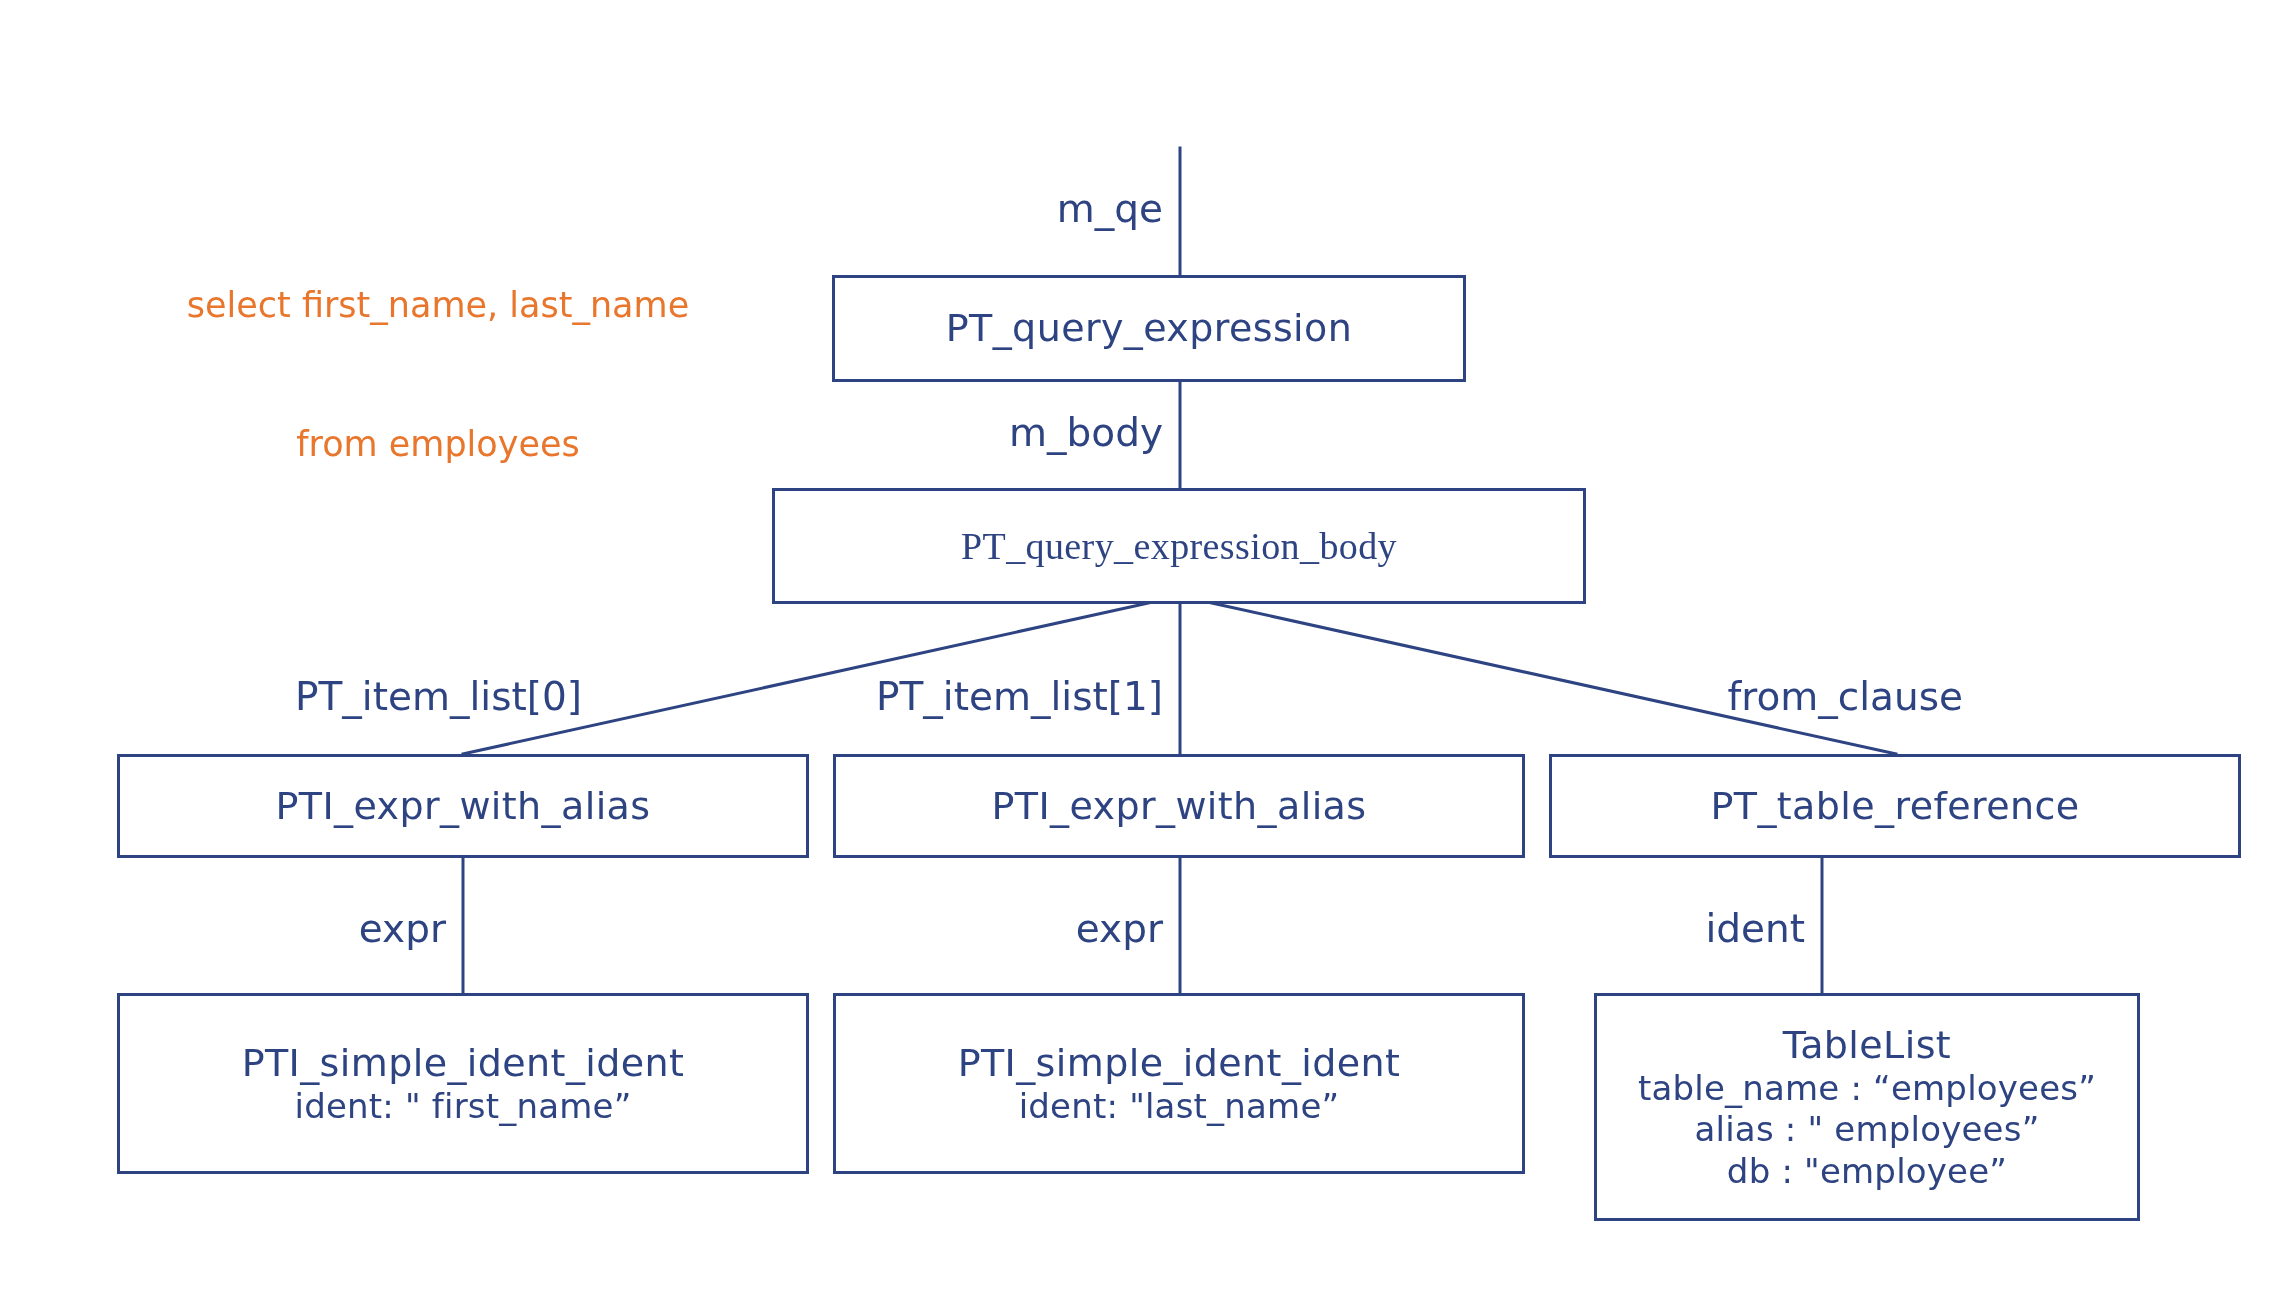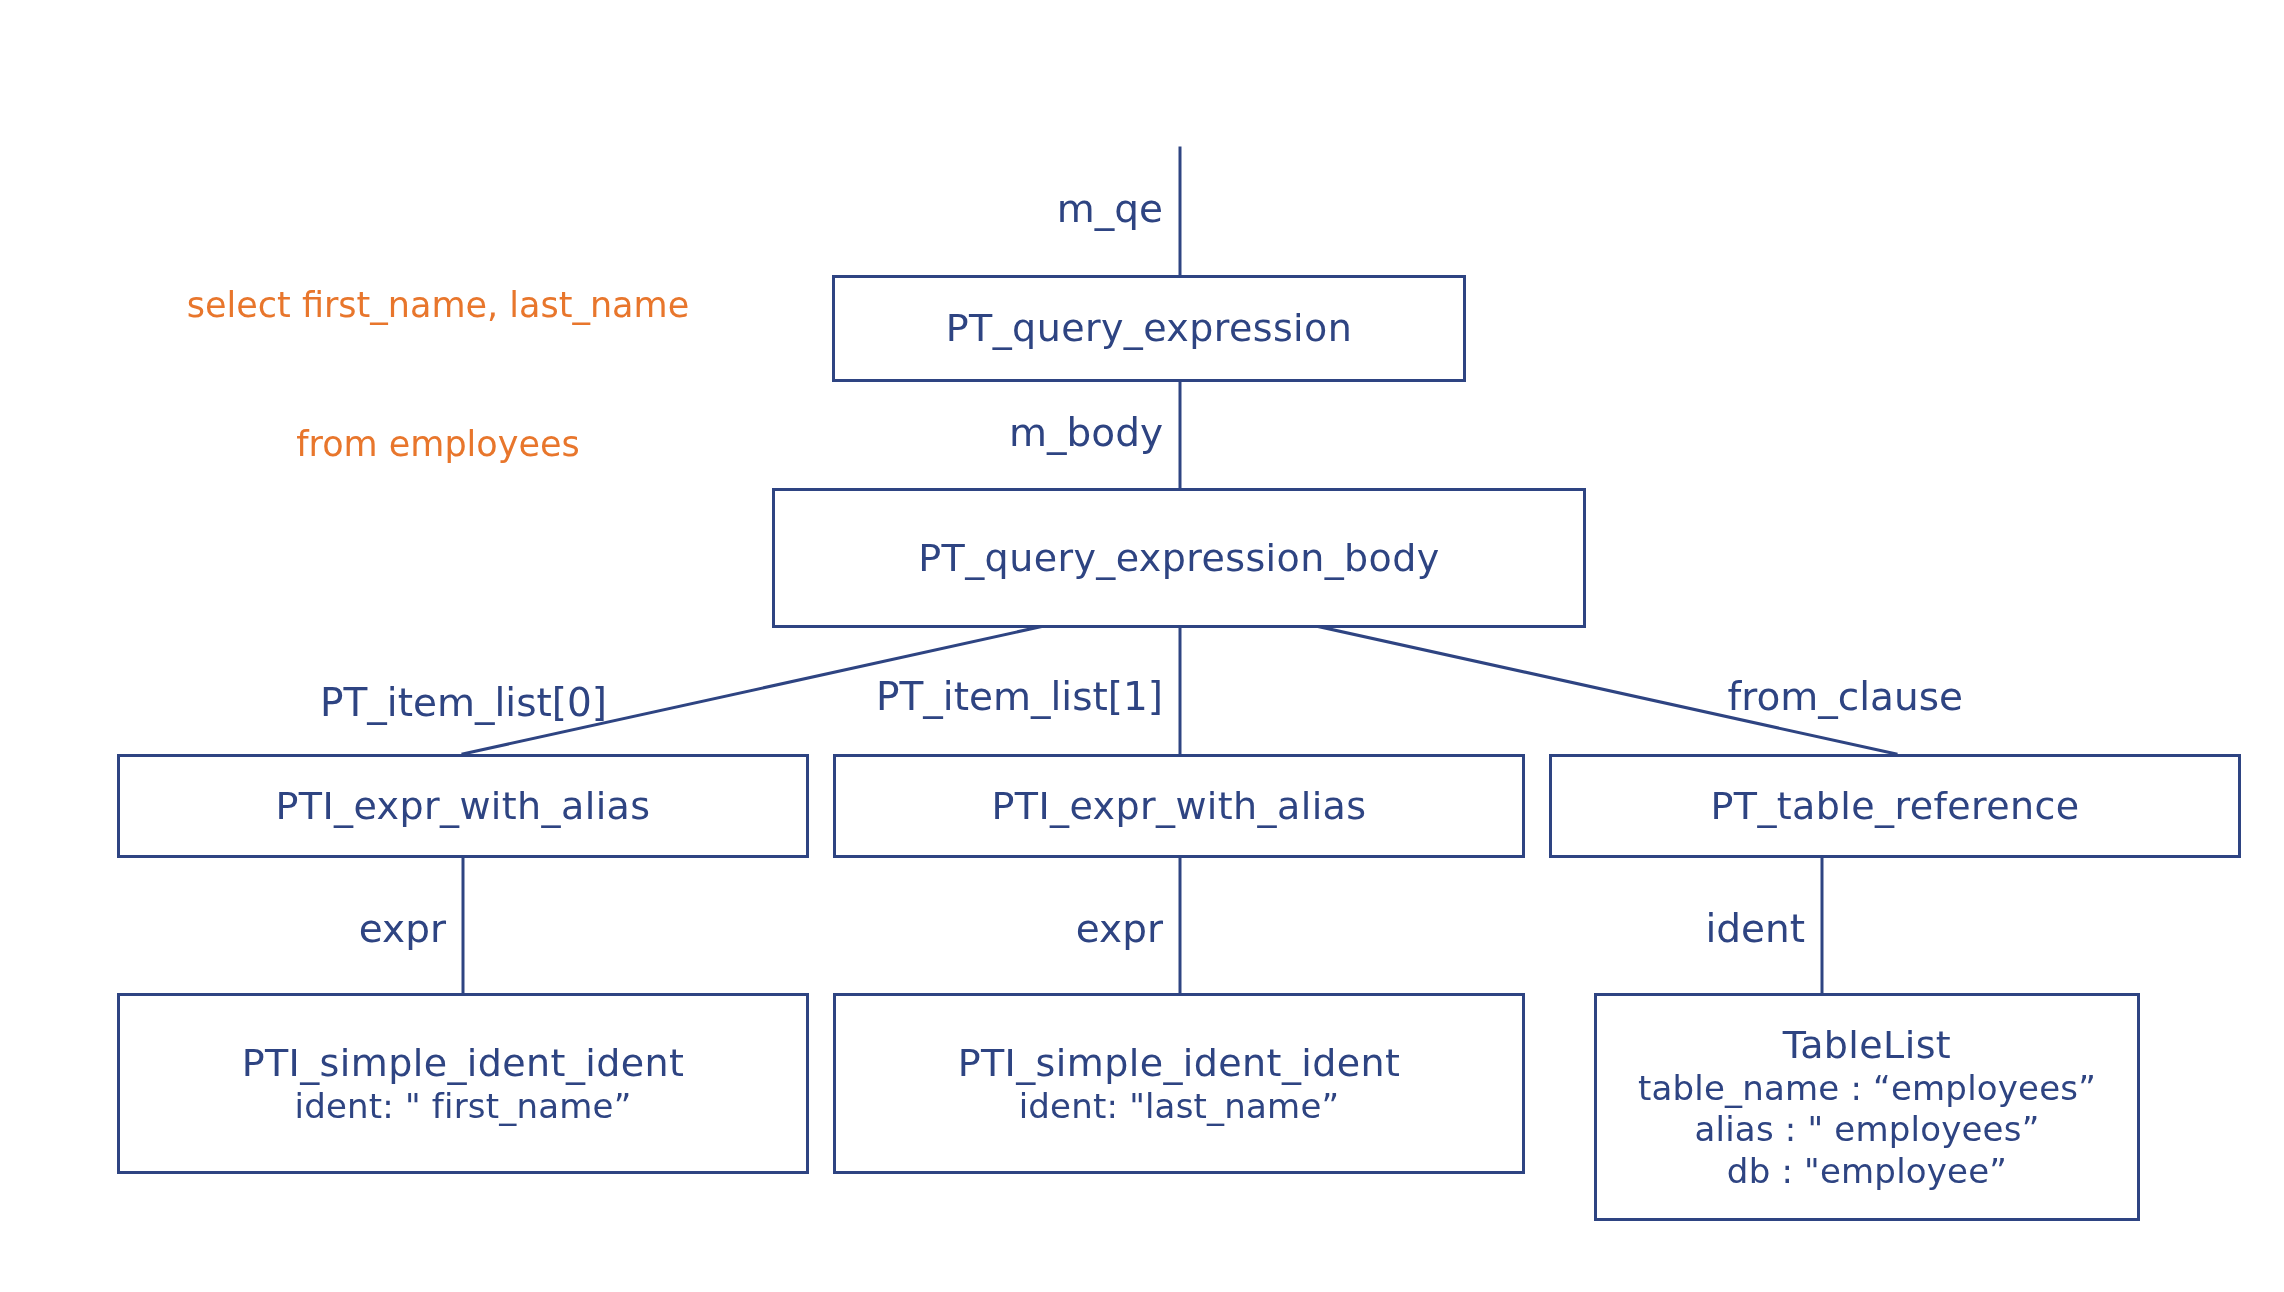--- a/index.html
+++ b/index.html
@@ -92,21 +92,21 @@
   <div class="query-note" style="left:178px; top:190px; width:520px;">
     <div>select first_name, last_name</div>
     <div>from employees</div>
   </div>
 
 
   <div class="node" style="left:832px; top:275px; width:634px; height:107px;">
     <div class="node-title">PT_query_expression</div>
   </div>
 
-  <div class="node" style="left:772px; top:488px; width:814px; height:140px;">
+  <div class="node" style="left:772px; top:488px; width:814px; height:116px;font-family:Liberation Serif, serif;">
     <div class="node-title">PT_query_expression_body</div>
   </div>
 
   <div class="node" style="left:117px; top:754px; width:692px; height:104px;">
     <div class="node-title">PTI_expr_with_alias</div>
   </div>
 
   <div class="node" style="left:833px; top:754px; width:692px; height:104px;">
     <div class="node-title">PTI_expr_with_alias</div>
   </div>
@@ -129,21 +129,21 @@
     <div class="node-title">TableList</div>
     <div class="node-attr">table_name : “employees”</div>
     <div class="node-attr">alias : " employees”</div>
     <div class="node-attr">db : "employee”</div>
   </div>
 
   <div class="edge-label" style="left:1163px; top:208px;">m_qe</div>
 
   <div class="edge-label" style="left:1163px; top:432px;">m_body</div>
 
-  <div class="edge-label" style="left:607px; top:696px;margin-top:6px;">PT_item_list[0]</div>
+  <div class="edge-label" style="left:582px; top:696px;">PT_item_list[0]</div>
 
   <div class="edge-label" style="left:1163px; top:696px;">PT_item_list[1]</div>
 
   <div class="edge-label" style="left:1963px; top:696px;">from_clause</div>
 
   <div class="edge-label" style="left:446px; top:928px;">expr</div>
 
   <div class="edge-label" style="left:1163px; top:928px;">expr</div>
 
   <div class="edge-label" style="left:1805px; top:928px;">ident</div>

